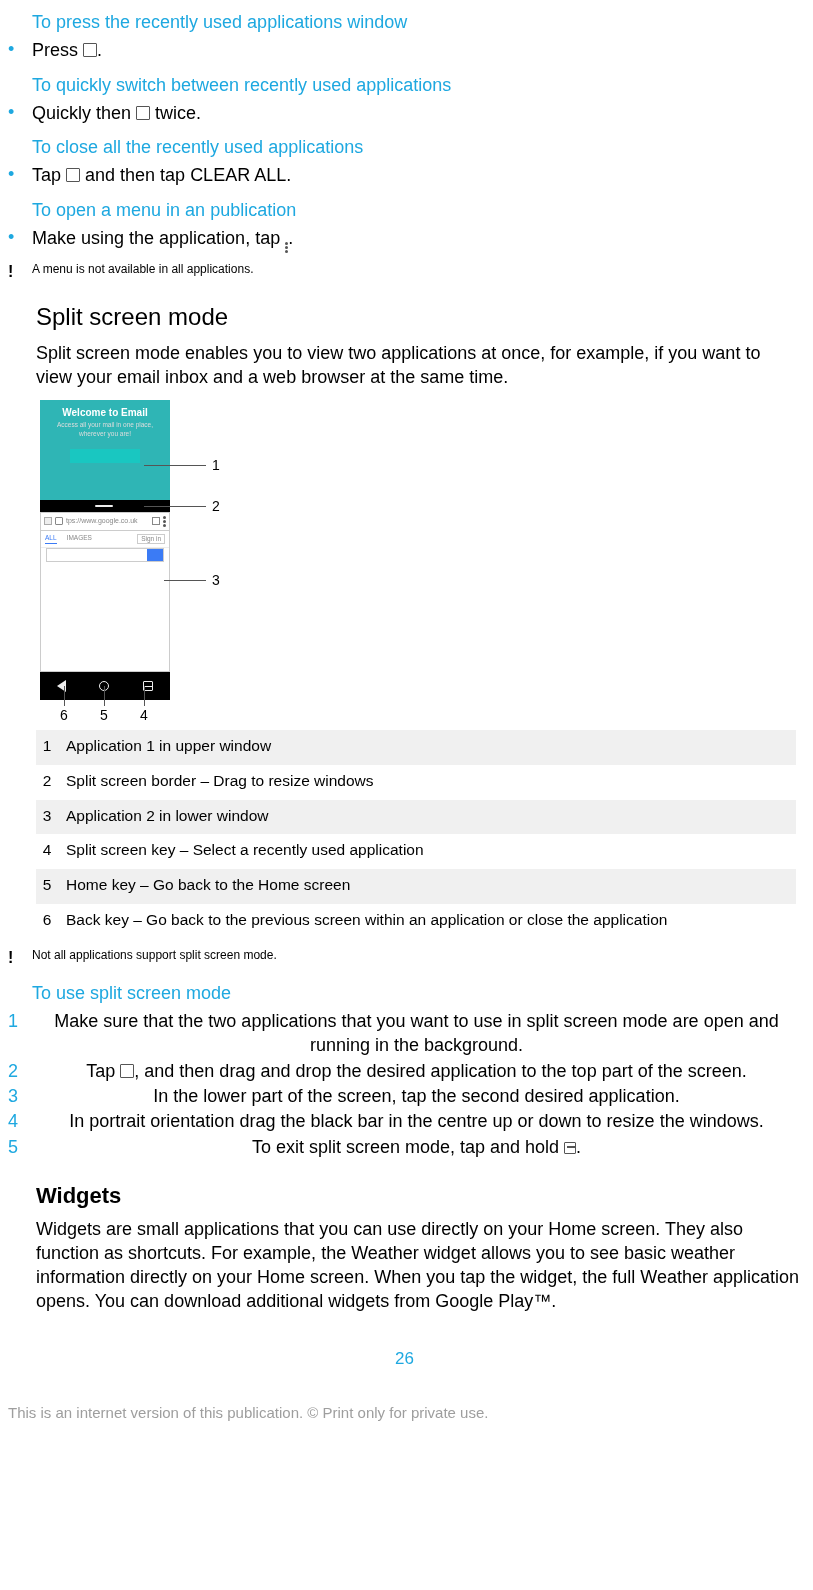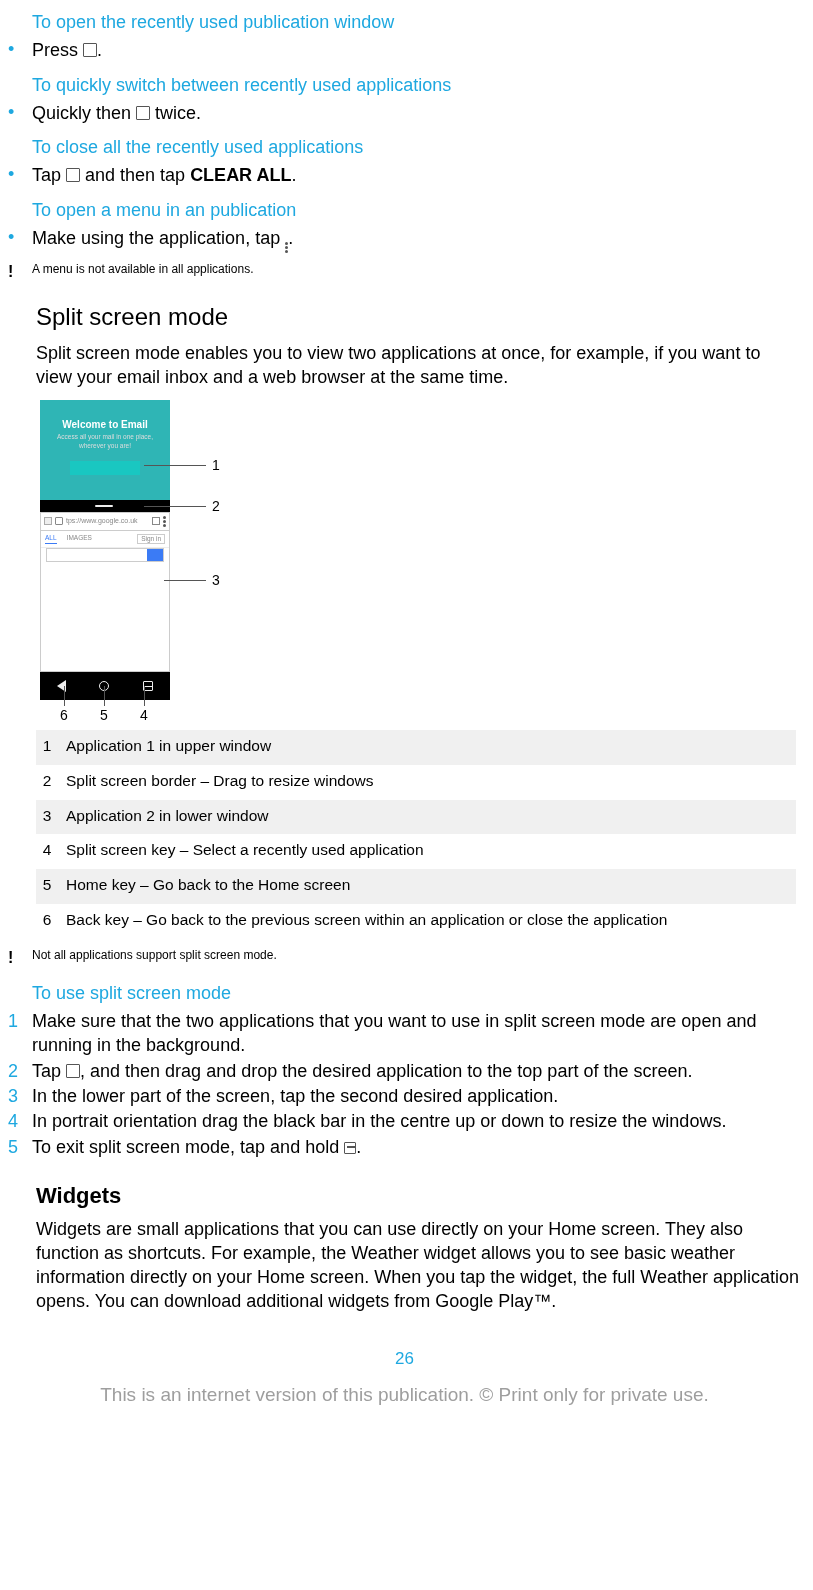--- a/index.html
+++ b/index.html
@@ -11,44 +11,44 @@
     line-height: 1.35; 
     padding: 0 12px 0 8px;
     overflow:hidden;
   }
   .topic { color: #1ea8e0; font-size: 18px; margin: 10px 0 4px 24px; }
   .bullet-row { display:flex; align-items:flex-start; margin-bottom:4px; }
   .bullet-dot { color:#1ea8e0; width:24px; flex:none; font-size:18px; line-height:1.3; }
   .bullet-text { flex:1; }
   .num-row { display:flex; align-items:flex-start; margin-bottom:1px; }
   .num-col { color:#1ea8e0; width:24px; flex:none; font-size:18px; }
-  .num-text { flex:1; }
+  .num-text { flex:1;text-align:center; }
   .icon-sq { display:inline-block; width:14px; height:14px; border:1.8px solid #555; vertical-align:-1px; border-radius:1px; }
   .icon-sq2 { display:inline-block; width:12px; height:12px; border:1.8px solid #555; vertical-align:-1px; border-radius:1px; position:relative;}
   .icon-sq2::after{content:""; position:absolute; left:2px; top:3px; width:8px; height:2px; background:#555;}
   .icon-dots { display:inline-flex; flex-direction:column; gap:1px; vertical-align:-1px; }
   .icon-dots i { width:3px; height:3px; background:#555; border-radius:50%; display:block;}
   .excl-row { display:flex; align-items:flex-start; margin:8px 0 12px 0;}
   .excl { width:24px; flex:none; font-size:16px; font-weight:bold; color:#000;}
   .excl-text { flex:1; font-size:12px; }
   .section-h1 { font-size:24px; margin:18px 0 8px 28px; font-weight:normal;}
   .section-h1b { font-size:22px; margin:22px 0 6px 28px; font-weight:bold;}
   .section-p { margin:0 0 10px 28px; }
-  .bold { font-weight:bold; }
+  .bold { font-weight:normal; }
   .diagram { margin:6px 0 10px 28px; width:210px; }
   table.legend { margin:0 0 6px 28px; border-collapse:collapse; width:760px; font-size:15.5px;}
   table.legend tr:nth-child(odd){ background:#f0f0f0;}
   table.legend td { padding:6px 8px 8px 4px; }
   table.legend td.n { width:26px; text-align:center;}
   .pagenum { text-align:center; color:#1ea8e0; font-size:17px; margin-top:34px;}
-  .footer { text-align:center; color:#9e9e9e; font-size:19px; margin-top:11px;}
+  .footer { color:#9e9e9e; font-size:15px; margin-top:32px;}
   
   .phone-diag { position:relative; width:210px; height:320px; }
   .app1 { position:absolute; left:4px; top:0; width:130px; height:100px; background:#2fb5b5; }
-  .app1-head { color:#fff; font-size:10px; padding:18px 0 2px 0; text-align:center; font-weight:bold;}
+  .app1-head { color:#fff; font-size:10px; padding:6px 0 2px 0; text-align:center; font-weight:bold;}
   .app1-sub { color:#ddd; font-size:6.5px; text-align:center; padding:0 10px;}
   .app1-btn { background:#19c7c1; width:70px; height:14px; margin:10px auto 0 auto;}
   .divider { position:absolute; left:4px; top:100px; width:130px; height:12px; background:#000;}
   .divider::after{content:""; position:absolute; left:55px; top:5px; width:18px; height:2px; background:#eee; border-radius:2px;}
   .app2 { position:absolute; left:4px; top:112px; width:130px; height:160px; background:#fff; border:1px solid #ccc;}
   .topbar { height:18px; border-bottom:1px solid #ccc; display:flex; align-items:center; font-size:7px; gap:3px; padding:0 3px;}
   .lock{width:8px;height:8px;border:1px solid #888; border-radius:1px;}
   .tabsrow{font-size:6.5px; padding:3px 4px; border-bottom:1px solid #eee; display:flex; gap:10px;}
   .tabsrow .all{color:#3b7bf5; border-bottom:1.5px solid #3b7bf5;}
   .google{ font-family:Arial; font-size:20px; letter-spacing:0.5px; padding:18px 0 12px 18px;}
@@ -59,21 +59,21 @@
   .nav span{width:10px;height:10px; border:1.5px solid #eee;}
   .nav .tri{width:0;height:0;border:none;border-top:6px solid transparent;border-bottom:6px solid transparent;border-right:9px solid #eee;}
   .nav .circ{border-radius:50%;}
   .callout{position:absolute; height:1px; background:#555;}
   .callnum{position:absolute; font-size:14px;}
   .vco{position:absolute; width:1px; background:#555;}
 </style>
 </head>
 <body>
 
-<div class="topic">To open the recently used publication window</div>
+<div class="topic">To press the recently used applications window</div>
 <div class="bullet-row">
   <div class="bullet-dot">•</div>
   <div class="bullet-text">
     <span>Press </span><span class="icon-sq"></span><span>.</span>
   </div>
 </div>
 
 <div class="topic">To quickly switch between recently used applications</div>
 <div class="bullet-row">
   <div class="bullet-dot">•</div>

